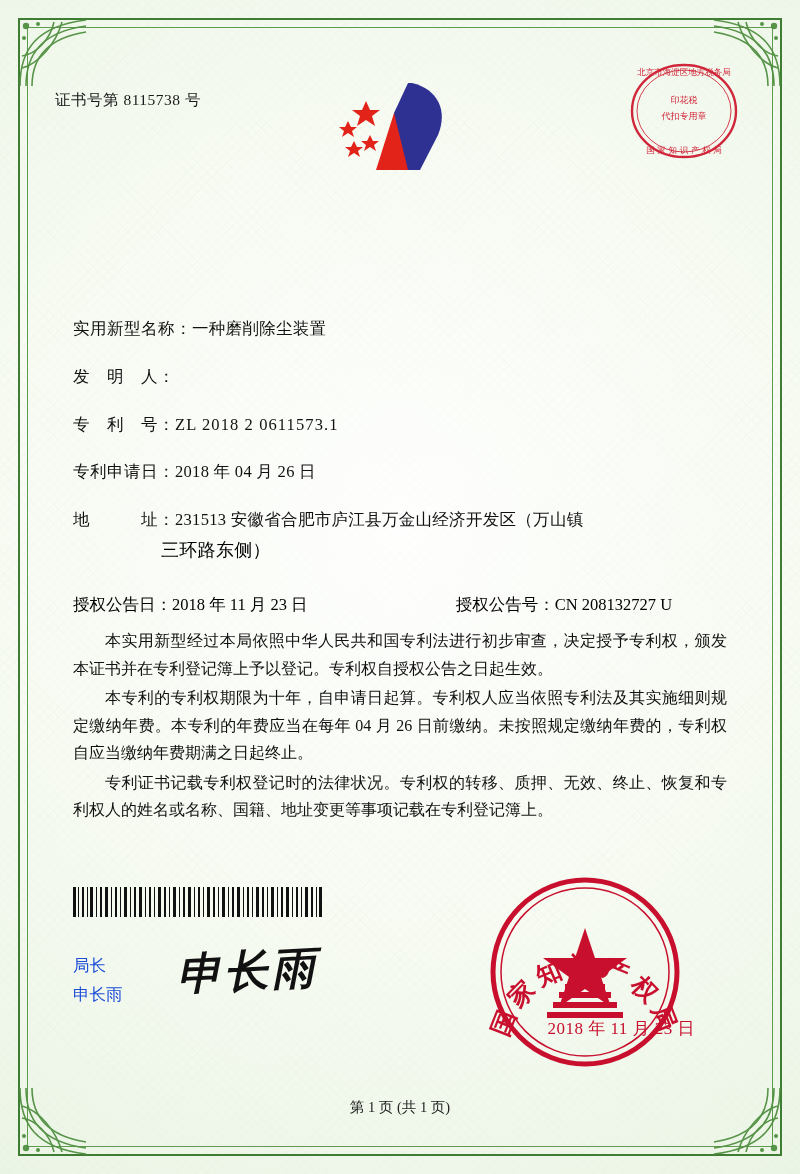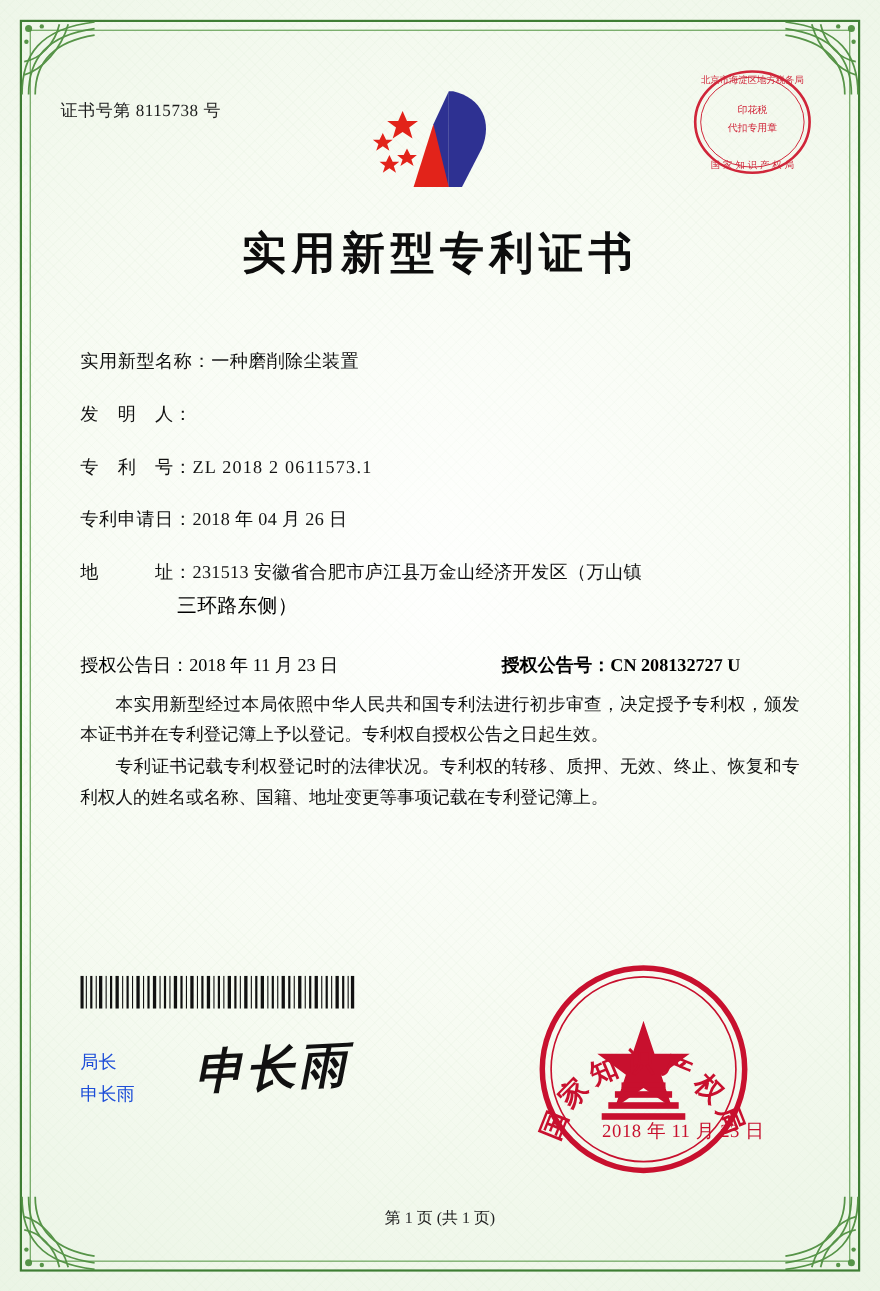--- a/index.html
+++ b/index.html
@@ -129,21 +129,21 @@
     margin-top: -18px;
     margin-bottom: 32px;
     letter-spacing: 0.3px;
   }
   .two-col {
     display: flex;
     font-size: 16.5px;
     margin-bottom: 8px;
   }
   .two-col .left { flex: 0 0 58%; }
-  .two-col .right { flex: 1 1 auto; font-weight: bold; }
+  .two-col .right { flex: 1 1 auto; }
 
   
   .paras {
     position: absolute;
     left: 46px;
     right: 46px;
     top: 600px;
     font-size: 16px;
     line-height: 1.72;
     color: #111;
@@ -315,21 +315,20 @@
         <g fill="#d0263a" font-family="DejaVu Serif, serif" font-size="9">
           <text x="61" y="46" text-anchor="middle">印花税</text>
           <text x="61" y="62" text-anchor="middle">代扣专用章</text>
         </g>
         <g fill="#d0263a" font-family="DejaVu Serif, serif" font-size="8.5">
           <text x="61" y="96" text-anchor="middle">国 家 知 识 产 权 局</text>
         </g>
       </svg>
     </div>
 
-    <div class="title">实用新型专利证书</div>
 
     <div class="fields">
       <div class="field-row">
         <span class="field-label">实用新型名称：</span>
         <span class="field-value">一种磨削除尘装置</span>
       </div>
       <div class="field-row">
         <span class="field-label">发　明　人：</span>
       </div>
       <div class="field-row">
@@ -350,20 +349,21 @@
           <span>授权公告日：</span><span>2018 年 11 月 23 日</span>
         </div>
         <div class="right">
           <span>授权公告号：</span><span>CN 208132727 U</span>
         </div>
       </div>
     </div>
 
     <div class="paras">
       <p>本实用新型经过本局依照中华人民共和国专利法进行初步审查，决定授予专利权，颁发本证书并在专利登记簿上予以登记。专利权自授权公告之日起生效。</p>
+      <p>本专利的专利权期限为十年，自申请日起算。专利权人应当依照专利法及其实施细则规定缴纳年费。本专利的年费应当在每年 04 月 26 日前缴纳。未按照规定缴纳年费的，专利权自应当缴纳年费期满之日起终止。</p>
       <p>专利证书记载专利权登记时的法律状况。专利权的转移、质押、无效、终止、恢复和专利权人的姓名或名称、国籍、地址变更等事项记载在专利登记簿上。</p>
     </div>
 
     <div class="barcode">
       <svg viewBox="0 0 250 30" preserveAspectRatio="none">
         <g fill="#111">
           <rect x="0" y="0" width="3" height="30"></rect>
             <rect x="5" y="0" width="1" height="30"></rect>
           <rect x="9" y="0" width="2" height="30"></rect>
             <rect x="14" y="0" width="1" height="30"></rect>

